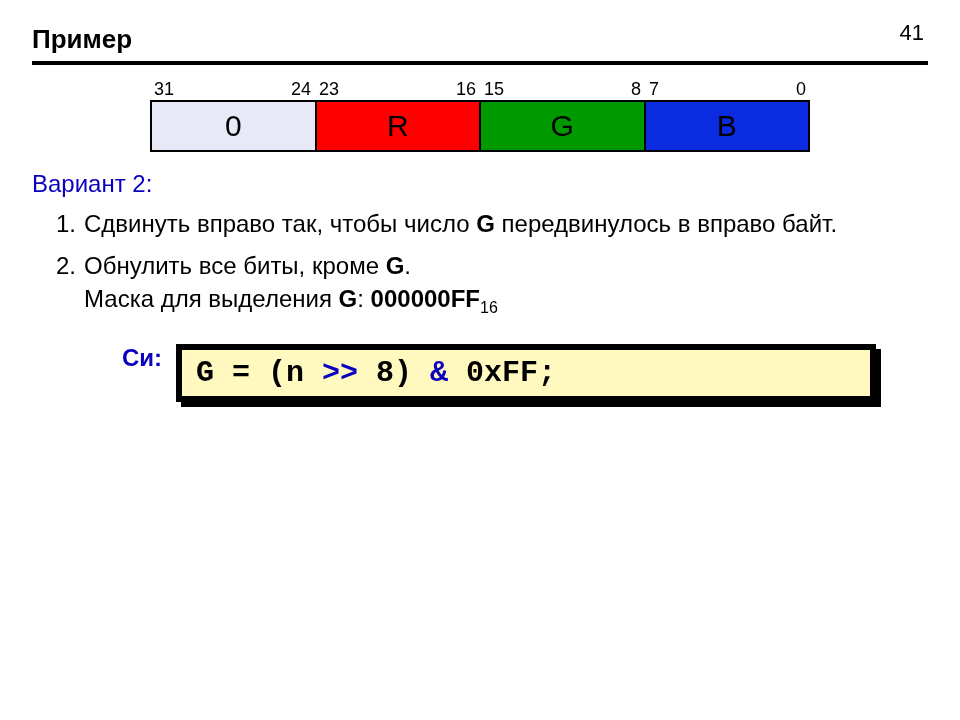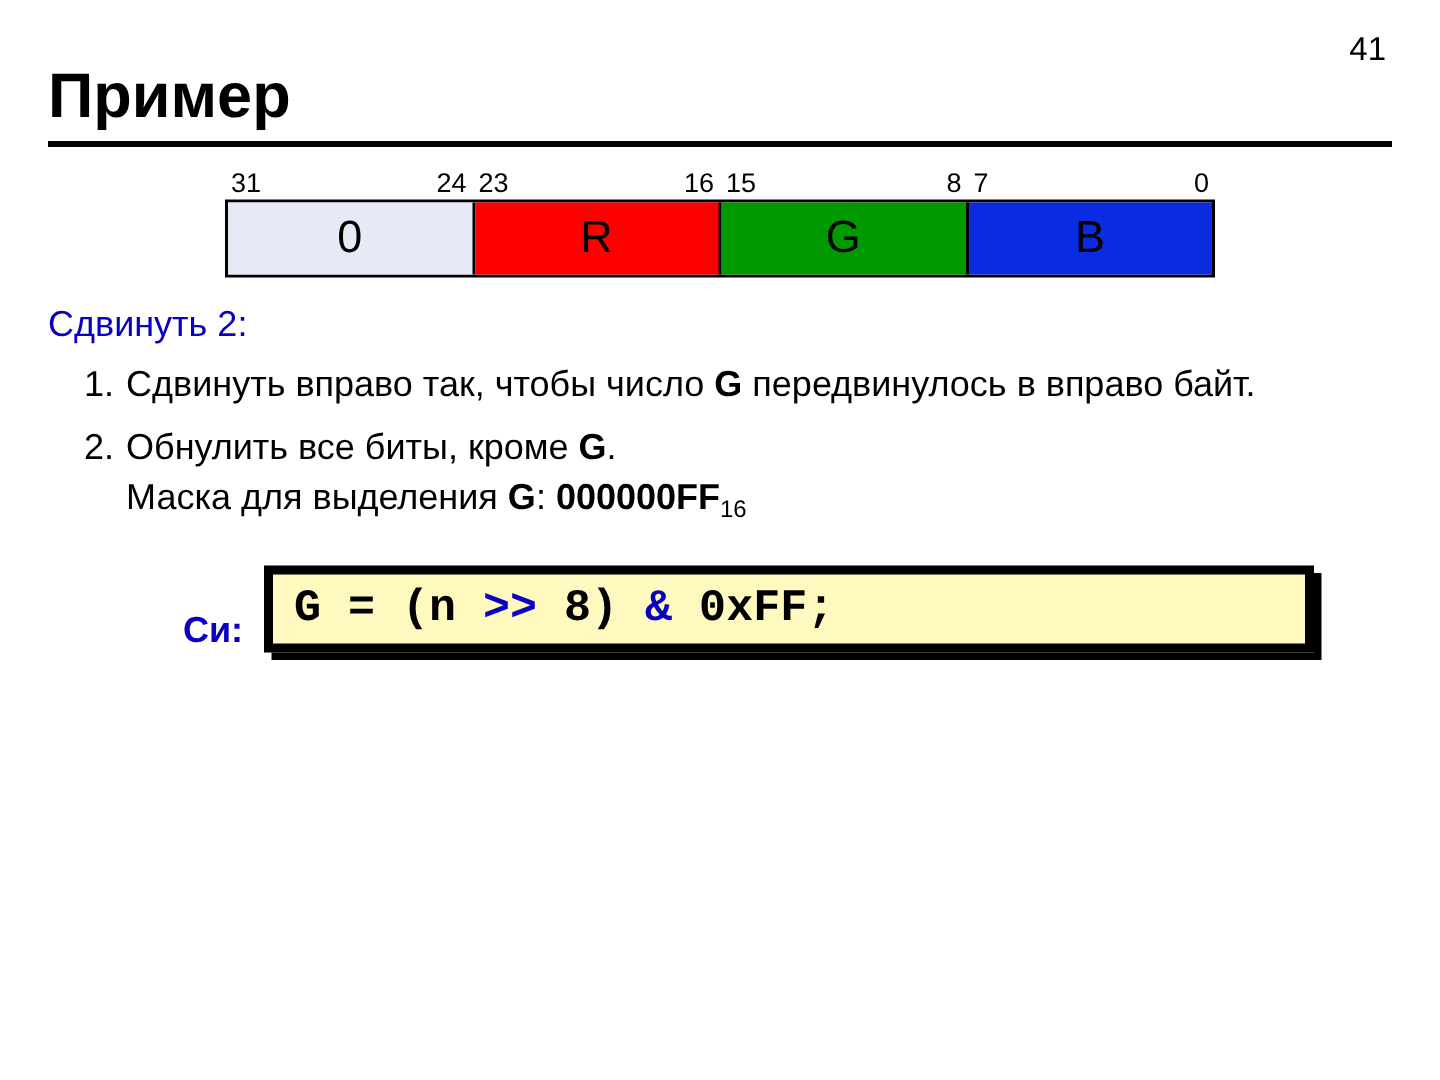--- a/index.html
+++ b/index.html
@@ -17,23 +17,23 @@
     padding: 24px 32px 32px 32px;
   }
   .page-num {
     position: absolute;
     top: 20px;
     right: 36px;
     font-size: 22px;
     font-weight: normal;
   }
   .title {
-    font-size: 42px;
+    font-size: 26px;
     font-weight: bold;
-    margin: 16px 0 6px 0;
+    margin: 0 0 6px 0;
   }
   .hr {
     border: none;
     border-top: 4px solid #000;
     margin: 0 0 14px 0;
   }
   .bit-table-wrap {
     margin: 0 auto 18px auto;
     width: 660px;
   }
@@ -75,21 +75,21 @@
   }
   .steps {
     font-size: 24px;
     margin-left: 24px;
     line-height: 1.35;
   }
   .steps b { font-weight: bold; }
   .mask-sub { font-size: 16px; vertical-align: sub; }
   .code-row {
     display: flex;
-    align-items: flex-end;
+    align-items: flex-start;
     margin-top: 26px;
     gap: 14px;
   }
   .lang-label {
     color: #0a00c0;
     font-size: 24px;
     font-weight: bold;
     width: 130px;
     text-align: right;
   }
@@ -146,21 +146,21 @@
         </div>
     </div>
     <div class="byte-row">
       <div class="byte-cell c-zero">0</div>
       <div class="byte-cell c-r">R</div>
       <div class="byte-cell c-g">G</div>
       <div class="byte-cell c-b">B</div>
     </div>
   </div>
 
-  <div class="variant">Сдвинуть 2:</div>
+  <div class="variant">Вариант 2:</div>
 
   <div class="steps">
     <div style="display:flex; gap:8px;">
       <span>1.</span>
       <span>
         <span>Сдвинуть вправо так, чтобы число </span><b>G</b><span> передвинулось в вправо байт.</span>
       </span>
     </div>
     <div style="display:flex; gap:8px; margin-top:10px;">
       <span>2.</span>

